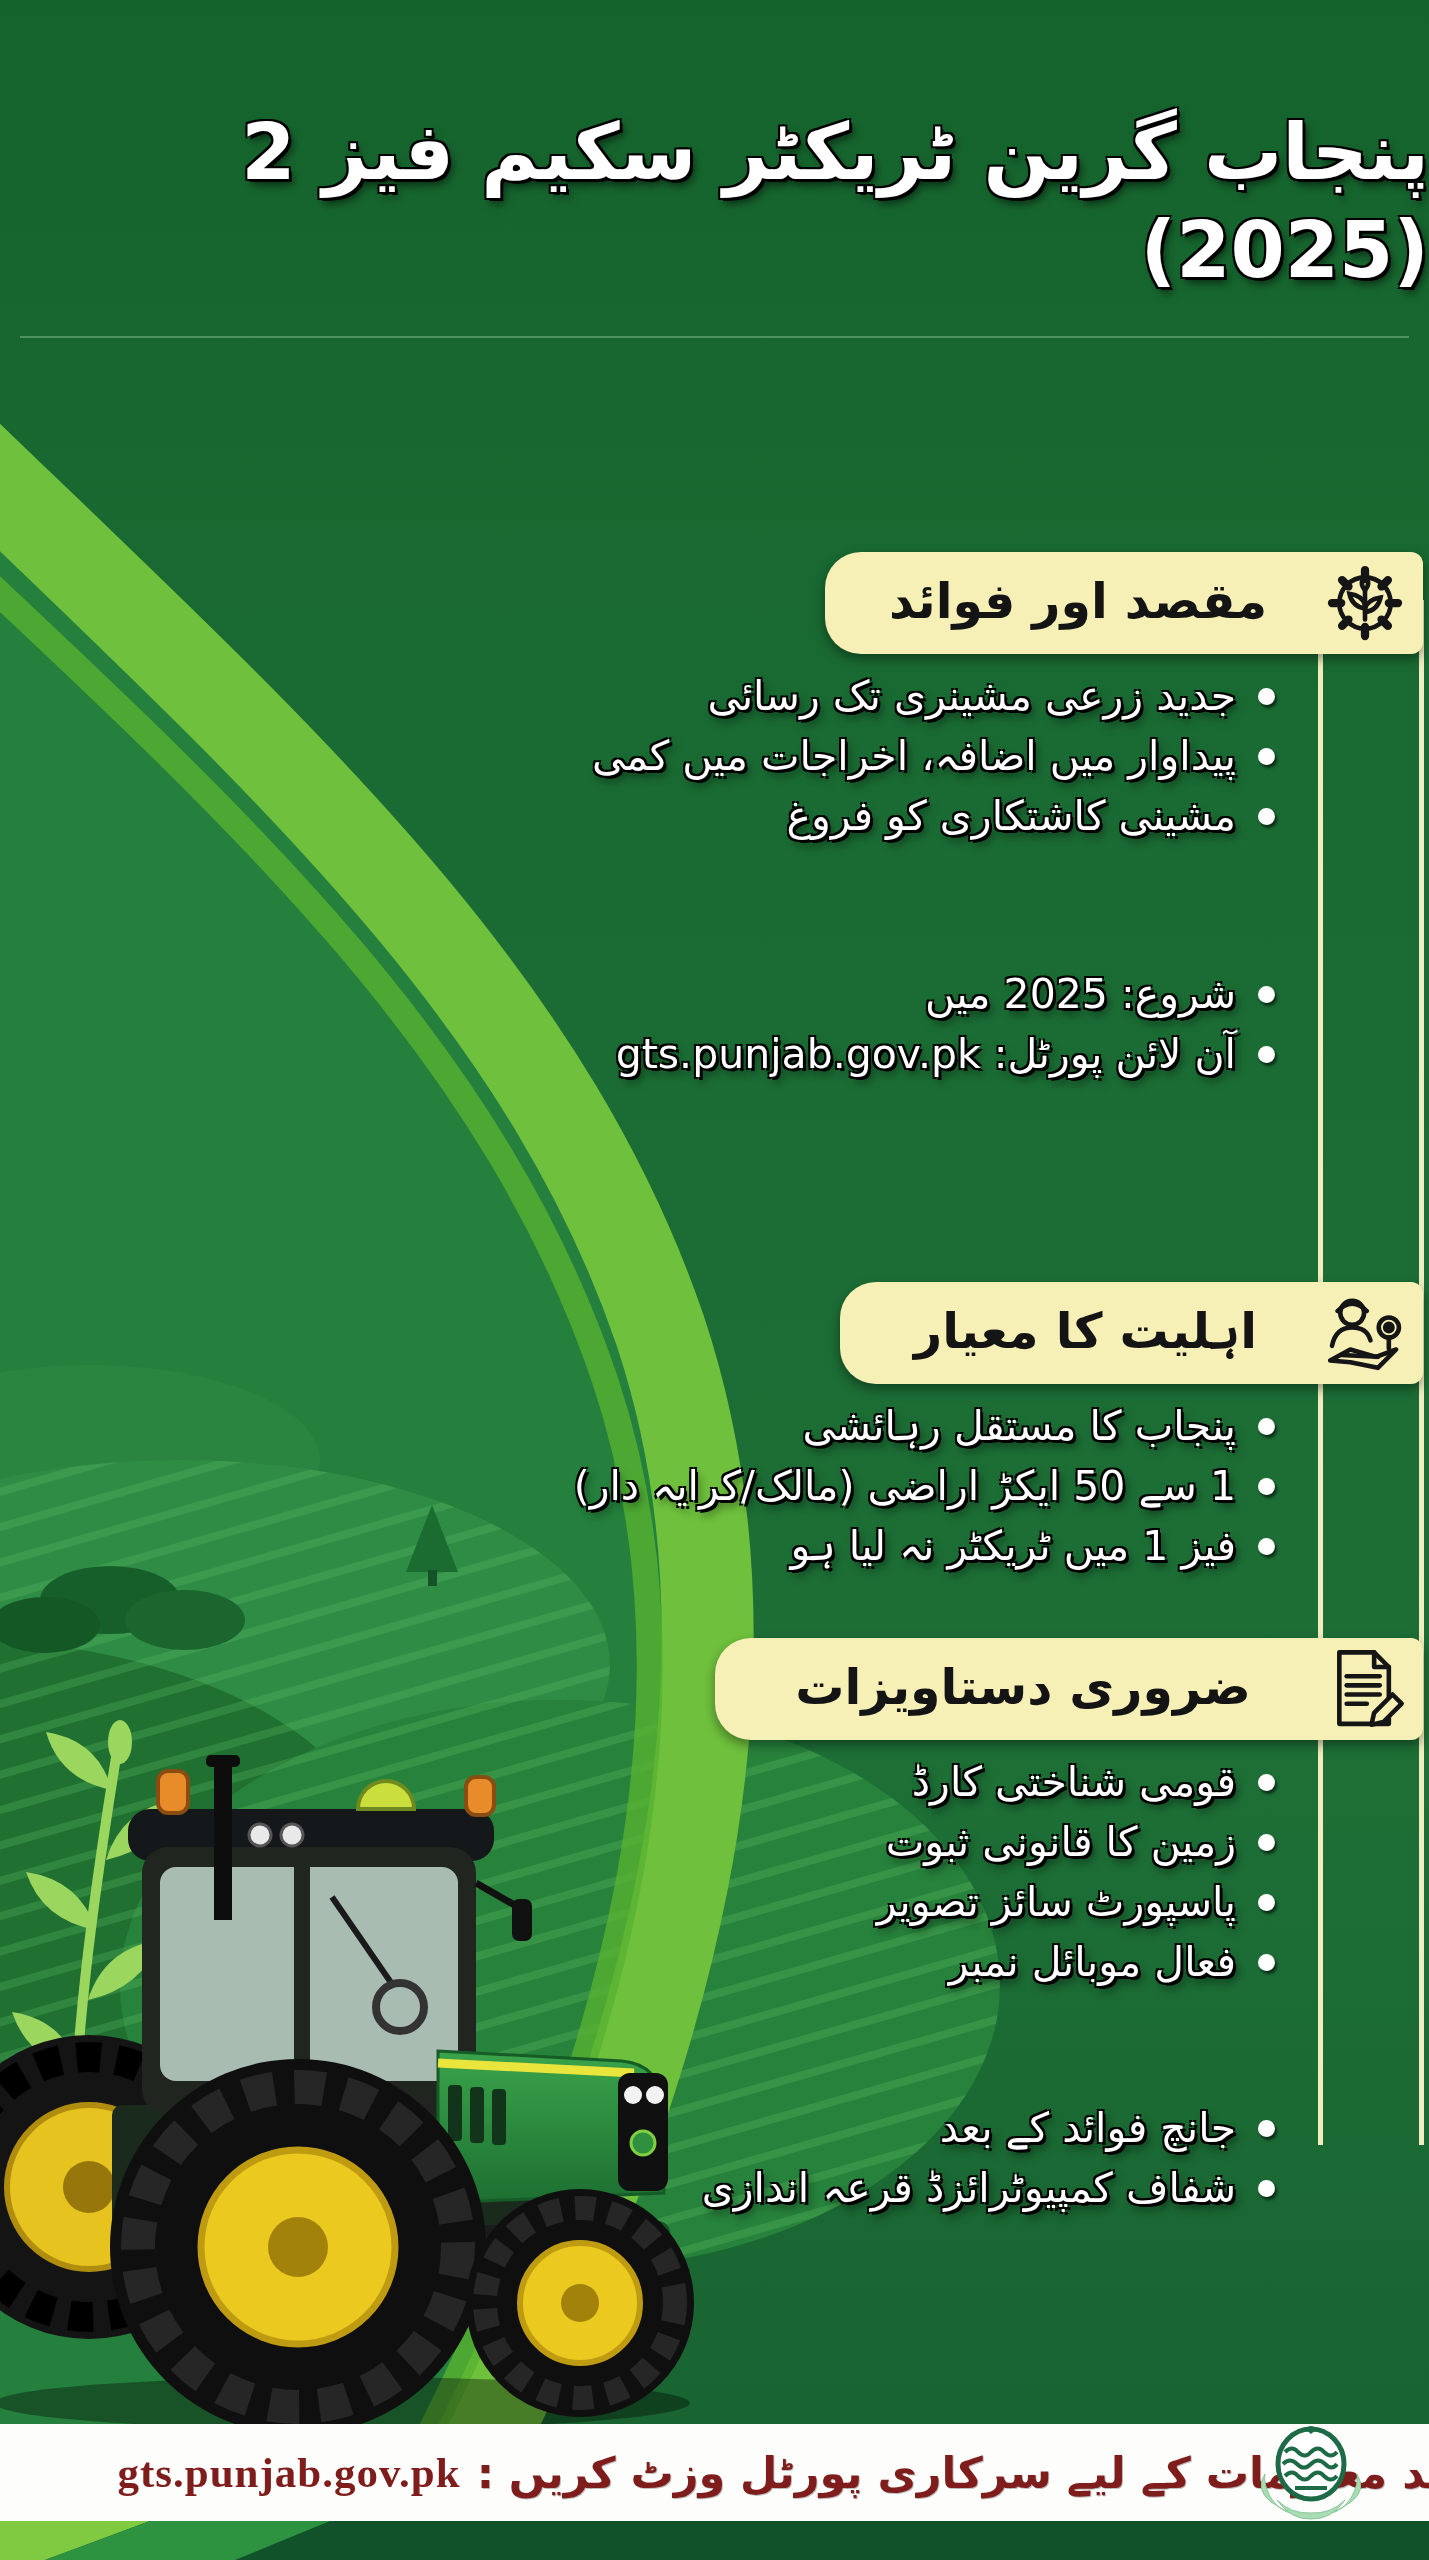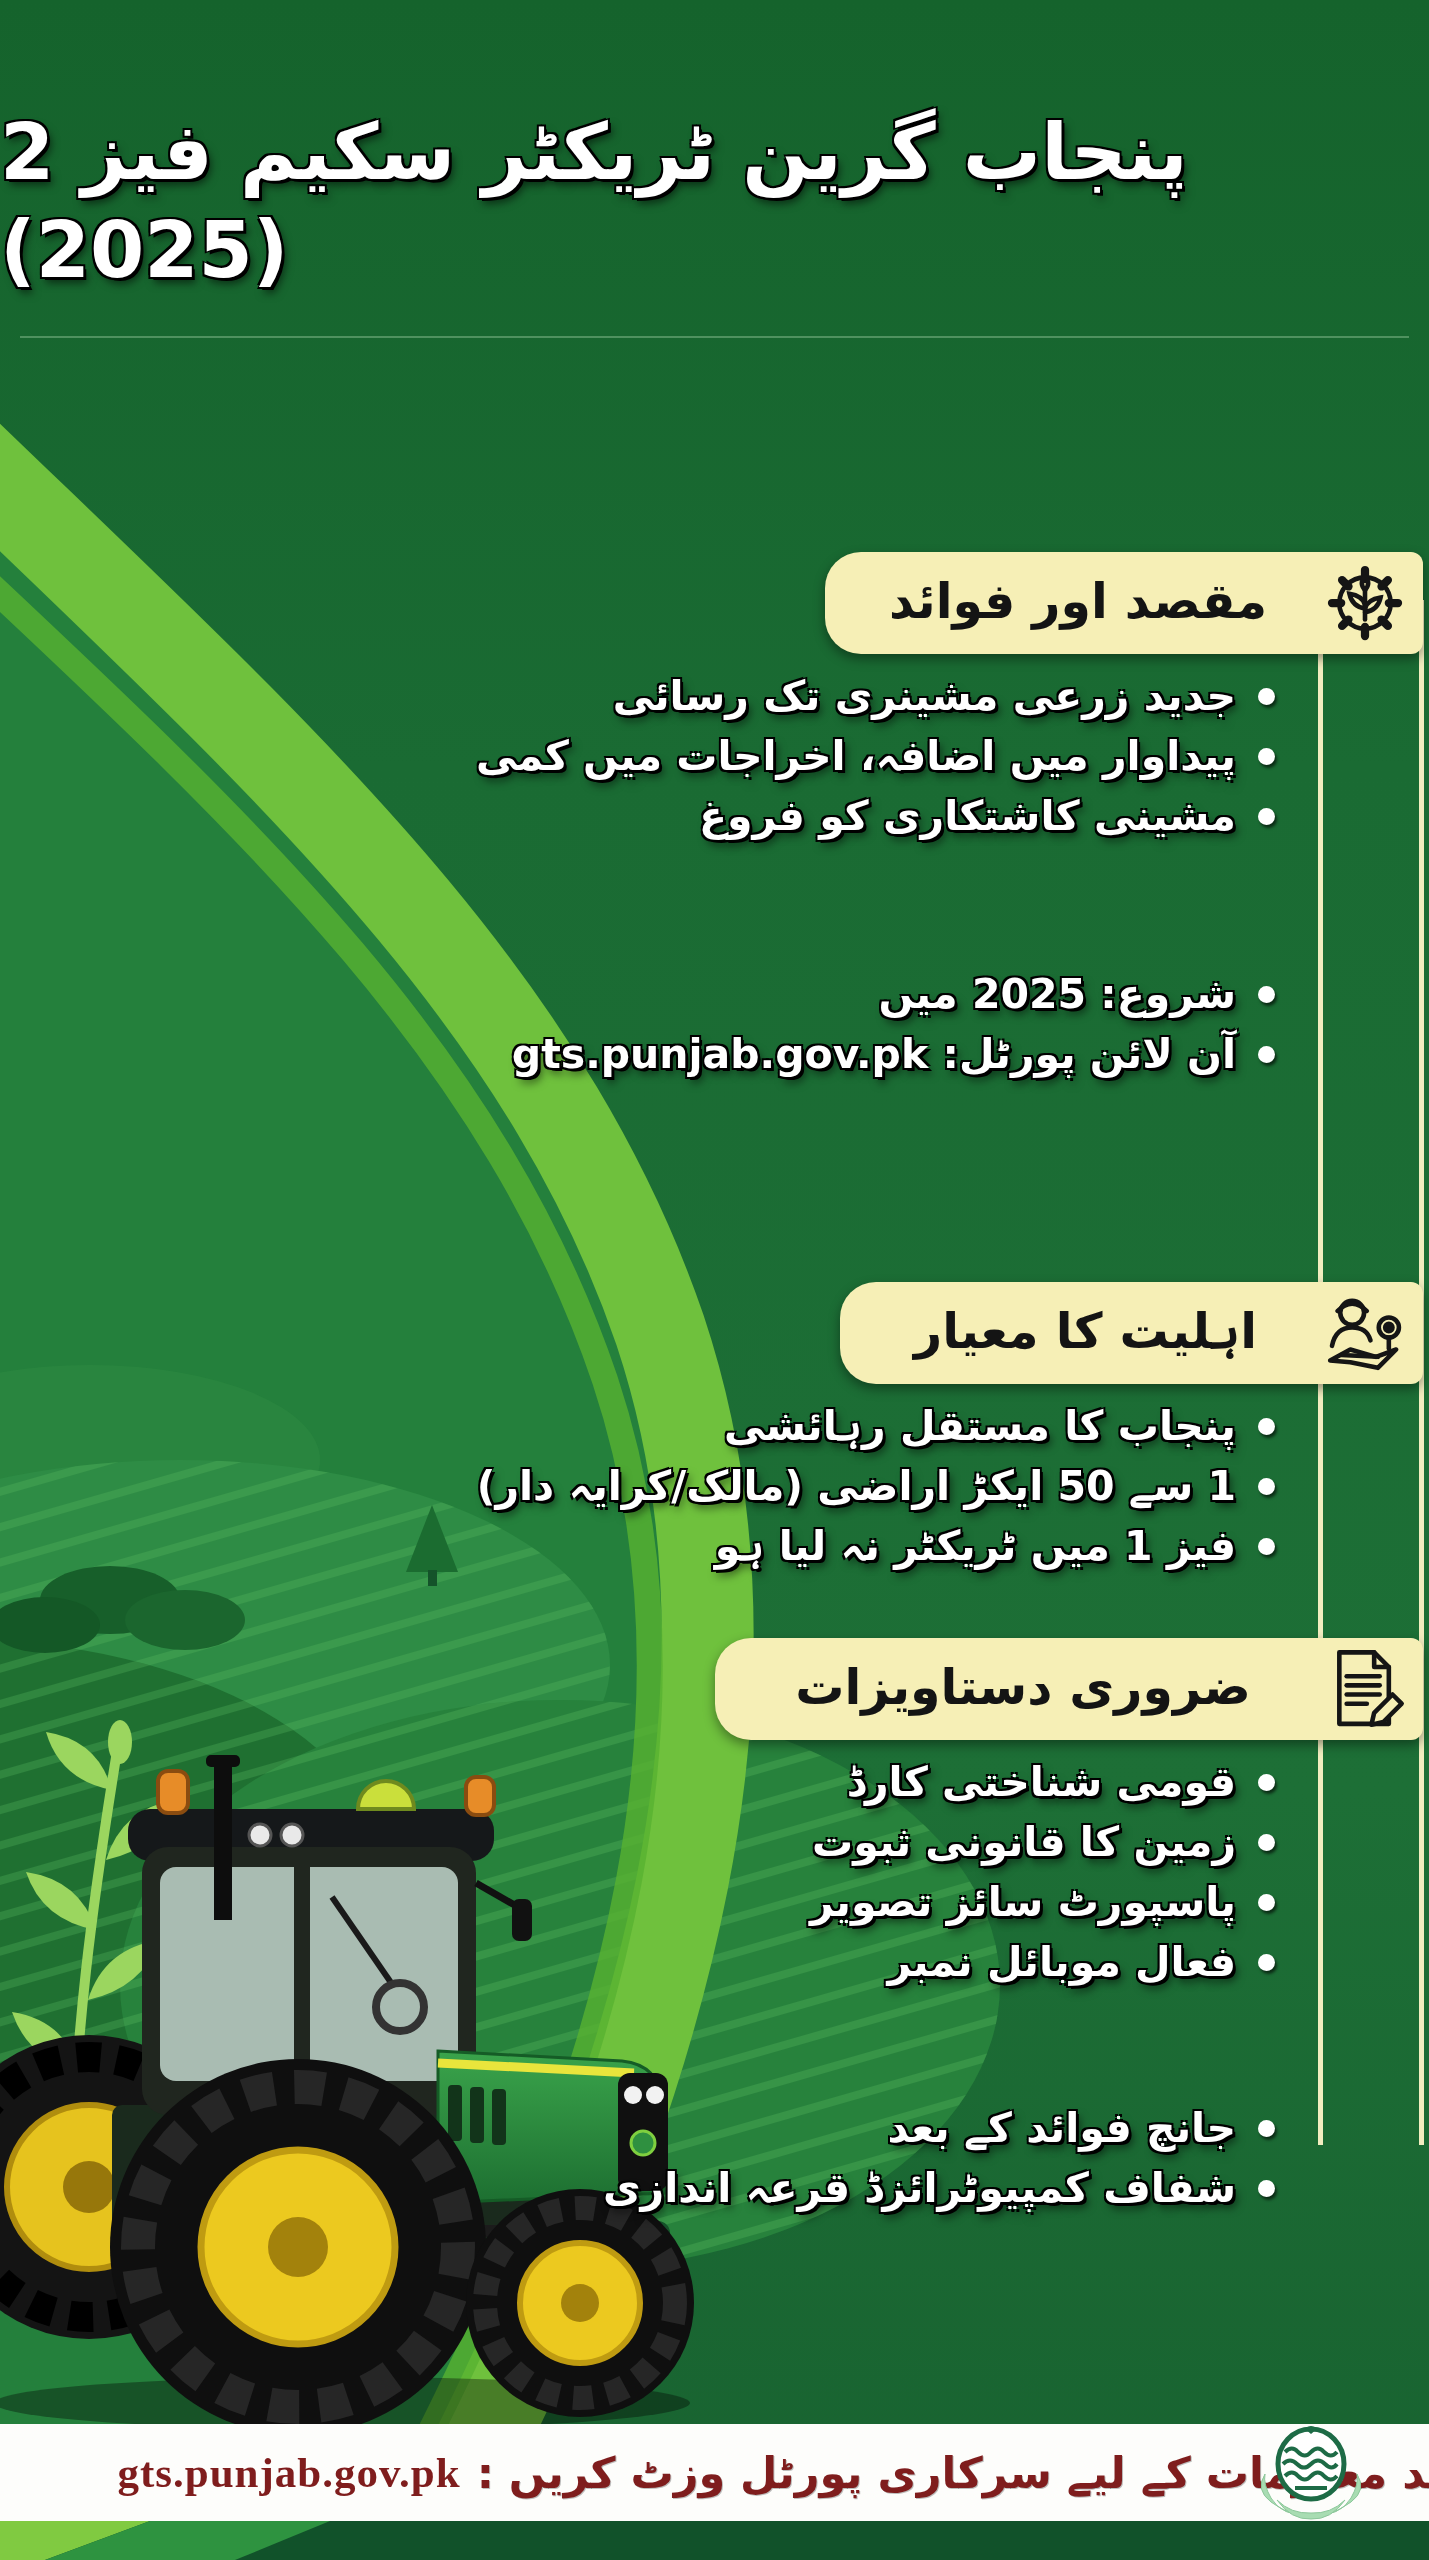--- a/index.html
+++ b/index.html
@@ -1,21 +1,21 @@
 <!DOCTYPE html>
 <html lang="ur" dir="rtl"><head>
 <meta charset="utf-8">
 <style>
   html,body{margin:0;padding:0;width:1429px;height:2560px;overflow:hidden;background:#0c3b1c;}
   .poster{position:relative;width:1429px;height:2560px;overflow:hidden;
           background:linear-gradient(180deg,#15632c 0%,#1a6b33 30%,#1d6f36 70%,#186230 100%);
           font-family:"DejaVu Sans",sans-serif;}
   .bg-art{position:absolute;inset:0;z-index:0;}
   .outlined{text-shadow:3px 3px 0 #000,-2px -2px 0 #000,2px -2px 0 #000,-2px 2px 0 #000,4px 6px 8px rgba(0,0,0,.55);}
-  .page-title{position:absolute;top:104px;left:0;right:0;text-align:left;z-index:3;
+  .page-title{position:absolute;top:104px;left:0;right:0;text-align:right;z-index:3;
               font-size:78px;font-weight:bold;color:#fff;direction:rtl;line-height:1.25;}
   .title-divider{position:absolute;top:336px;left:20px;right:20px;height:2px;
                  background:rgba(200,235,200,.32);z-index:3;}
   .subtitle{position:absolute;top:362px;left:10px;right:10px;text-align:center;z-index:3;
             font-size:37px;font-weight:bold;color:#fff;direction:rtl;}
   .timeline-line{position:absolute;right:106px;top:600px;height:1545px;width:5px;
                  background:#f2edc0;z-index:1;}
   .edge-line{position:absolute;right:5px;top:600px;height:1545px;width:5px;
              background:#f2edc0;z-index:1;}
   .section{position:absolute;left:0;right:6px;z-index:2;}
@@ -23,21 +23,21 @@
   .pill{height:102px;border-radius:36px 12px 12px 36px;background:#f6efb6;
         box-shadow:0 5px 12px rgba(0,0,0,.4);display:flex;align-items:center;
         direction:rtl;gap:16px;padding:0 14px 0 26px;margin-left:auto;}
   .s0 .pill{width:558px}.s1 .pill{width:488px}.s2 .pill{width:543px}
   .s3 .pill{width:668px}.s4 .pill{width:578px}
   .pill-icon{width:88px;height:88px;flex:none;display:flex;align-items:center;justify-content:center;}
   .pill-icon svg{width:100%;height:100%;}
   .pill-title{flex:1;text-align:center;font-size:49px;font-weight:bold;color:#141414;padding-bottom:4px;}
   .bullets{list-style:none;margin:18px 148px 0 30px;padding:0;direction:rtl;
            display:flex;flex-direction:column;gap:12px;}
-  .bullet{display:flex;align-items:center;gap:22px;font-size:41px;font-weight:bold;color:#fff;}
+  .bullet{display:flex;align-items:center;gap:22px;font-size:41px;font-weight:normal;color:#fff;}
   .bullet::before{content:"";width:17px;height:17px;border-radius:50%;background:#fff;flex:none;
                   box-shadow:2px 3px 3px rgba(0,0,0,.6);}
   .footer{position:absolute;top:2424px;left:0;right:0;height:97px;background:#fdfdfb;z-index:4;
           display:flex;align-items:center;justify-content:center;direction:rtl;gap:16px;
           padding-right:0;padding-left:185px;box-sizing:border-box;}
   .footer-text{font-size:43px;font-weight:bold;color:#7f1d1d;white-space:nowrap;}
   .portal-url{font-family:"Liberation Serif",serif;font-weight:bold;direction:ltr;
               unicode-bidi:isolate;letter-spacing:1px;}
   .footer-logo{position:absolute;right:54px;top:2px;width:128px;height:94px;}
   .bottom-strip{position:absolute;top:2521px;left:0;width:1429px;height:39px;z-index:4;}

